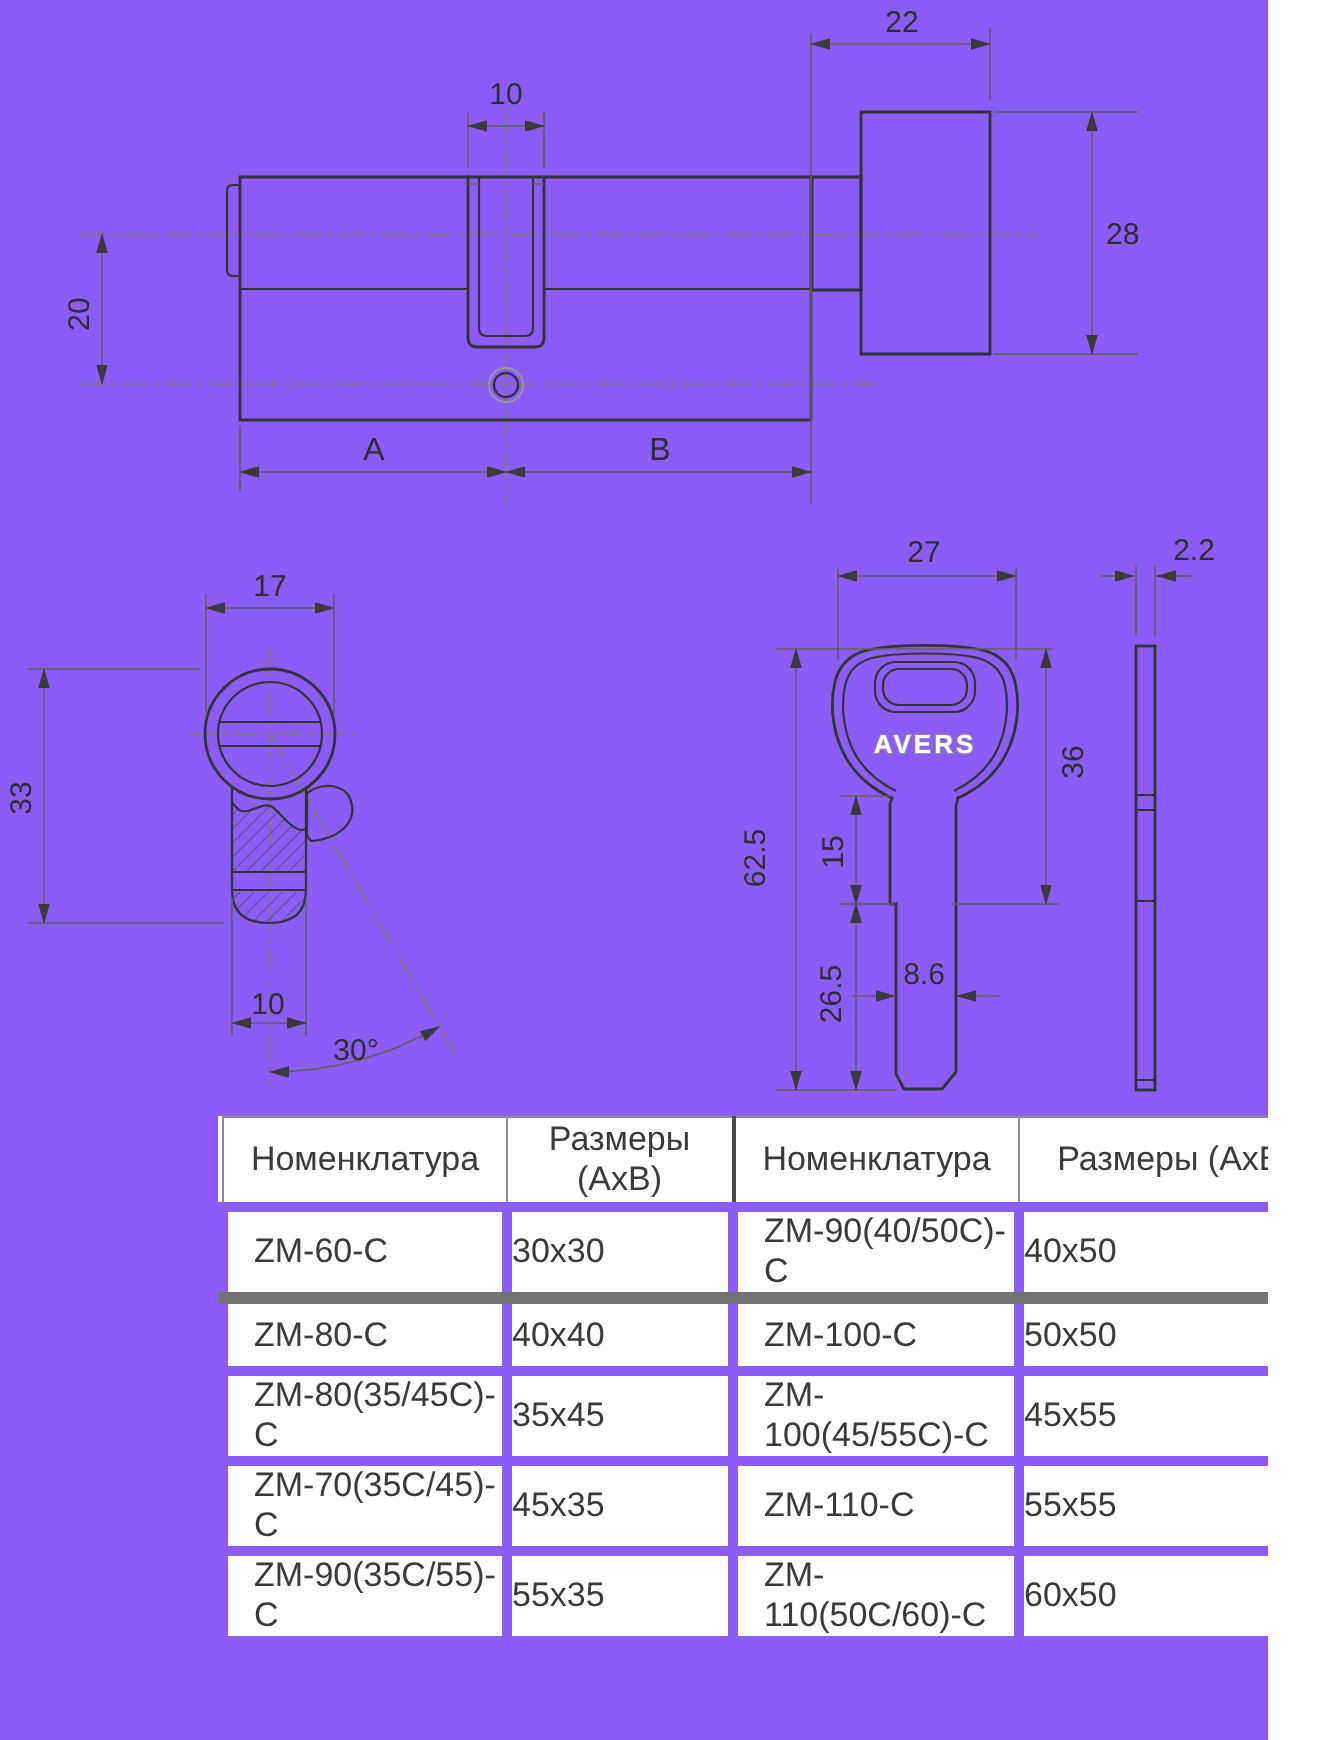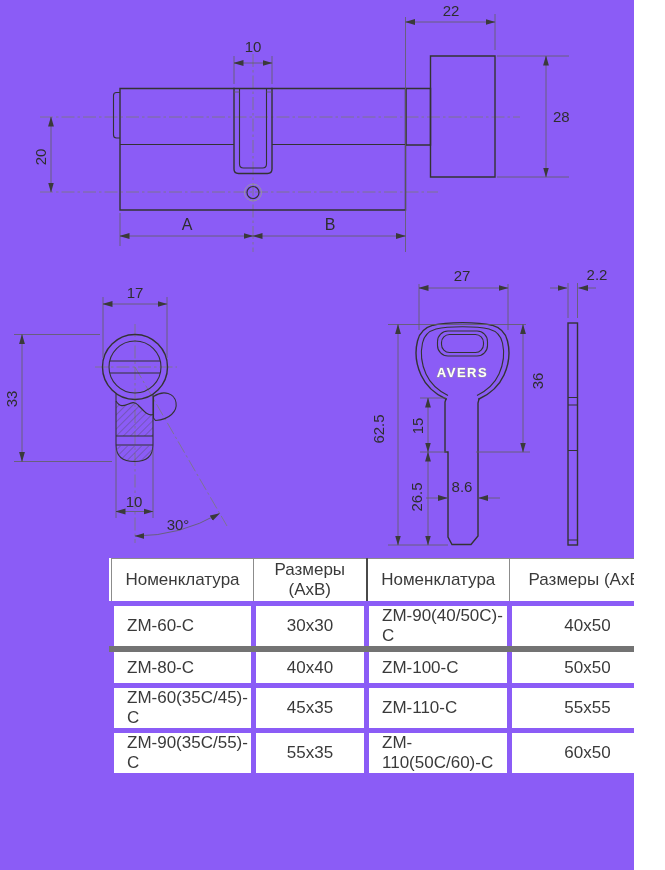--- a/index.html
+++ b/index.html
@@ -16,21 +16,21 @@
   .brand{font:bold 13px "Liberation Sans",sans-serif;fill:#ffffff;stroke:#9a9a9a;
          stroke-width:0.9px;letter-spacing:1.5px;paint-order:stroke}
   
   table.sizes{position:absolute;left:109px;top:558px;width:554px;border-collapse:collapse;
         table-layout:fixed;font-size:17px;color:#3a3a3a;background:#fff;
         border:1.5px solid #5a5a5a;}
   table.sizes th{height:42px;font-weight:400;text-align:center;border:1px solid #8c8c8c;
         padding:0;}
   table.sizes td{height:31px;border:5px solid #8b5cf6;padding:0;}
   table.sizes td.name-cell{text-align:left;padding-left:13px;}
-  table.sizes td.size-cell{text-align:center;}
+  table.sizes td.size-cell{text-align:left;}
   table.sizes th.mid-split,table.sizes td.mid-split{border-right:2px solid #4a4a4a;}
   table.sizes tr.thick-top td{border-top:6px solid #737373;}
 </style>
 </head>
 <body>
 
 <div class="page">
 
 <svg width="665" height="570" viewBox="0 0 665 570">
   <defs>
@@ -183,21 +183,27 @@
           <td class="name-cell">ZM-90(40/50C)-C</td>
           <td class="size-cell">40x50</td>
         </tr>
         <tr class="thick-top">
           <td class="name-cell">ZM-80-C</td>
           <td class="size-cell mid-split">40x40</td>
           <td class="name-cell">ZM-100-C</td>
           <td class="size-cell">50x50</td>
         </tr>
         <tr>
-          <td class="name-cell">ZM-60(35C/45)-C</td>
+          <td class="name-cell">ZM-80(35/45C)-C</td>
+          <td class="size-cell mid-split">35x45</td>
+          <td class="name-cell">ZM-100(45/55C)-C</td>
+          <td class="size-cell">45x55</td>
+        </tr>
+        <tr>
+          <td class="name-cell">ZM-70(35C/45)-C</td>
           <td class="size-cell mid-split">45x35</td>
           <td class="name-cell">ZM-110-C</td>
           <td class="size-cell">55x55</td>
         </tr>
         <tr>
           <td class="name-cell">ZM-90(35C/55)-C</td>
           <td class="size-cell mid-split">55x35</td>
           <td class="name-cell">ZM-110(50C/60)-C</td>
           <td class="size-cell">60x50</td>
         </tr>

